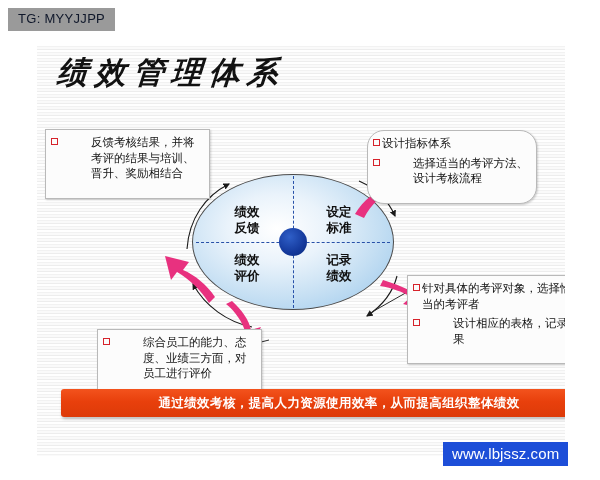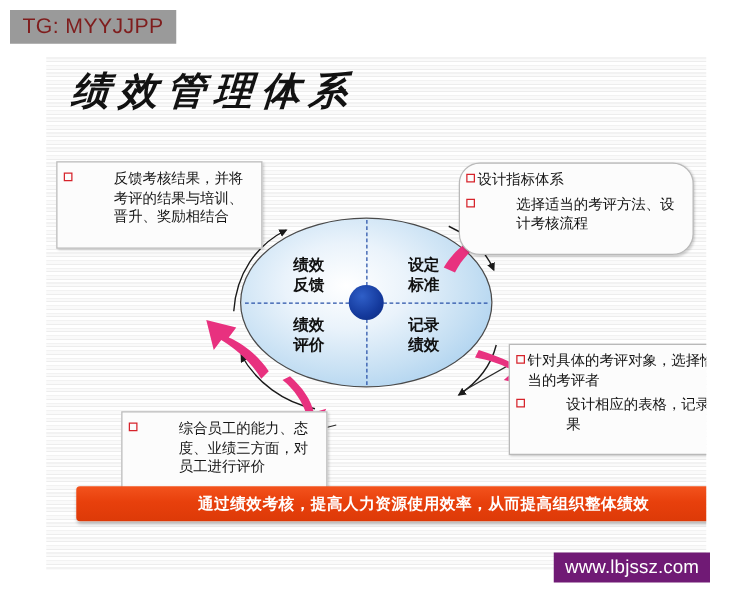--- a/index.html
+++ b/index.html
@@ -36,35 +36,35 @@
       );
     overflow: hidden;
   }
 
   
   #tg-tag {
     position: absolute;
     left: 8px;
     top: 8px;
     background: #9a9a9a;
-    color: #7f1d1d;
-    font-size: 17px;
+    color: #0f172a;
+    font-size: 13px;
     letter-spacing: 0.3px;
     padding: 4px 10px 5px 10px;
     line-height: 1.05;
     z-index: 40;
     font-family: "Liberation Sans", sans-serif;
   }
 
   
   #watermark {
     position: absolute;
     left: 443px;
     top: 442px;
-    background: #701a75;
+    background: #1d4ed8;
     color: #ffffff;
     font-size: 15px;
     padding: 3px 9px 4px 9px;
     z-index: 40;
     font-family: "Liberation Sans", sans-serif;
     letter-spacing: 0.1px;
   }
 
   
   #slide-title {
@@ -115,21 +115,21 @@
     width: 7px;
     height: 7px;
     border: 1.4px solid #d6232b;
     margin-top: 3px;
     margin-right: 2px;
     box-sizing: border-box;
   }
   .callout .txt { flex: 1 1 auto; }
 
   #box-tl { left: 8px;   top: 85px;  width: 165px; }
-  #box-tr { left: 330px; top: 86px;  width: 188px; border-radius: 17px; }
+  #box-tr { left: 330px; top: 86px;  width: 170px; border-radius: 17px; }
   #box-br { left: 370px; top: 231px; width: 181px; }
   #box-bl { left: 60px;  top: 285px; width: 165px; }
 
   
   #cycle-wrap {
     position: absolute;
     left: 155px;
     top: 130px;
     width: 202px;
     height: 136px;

